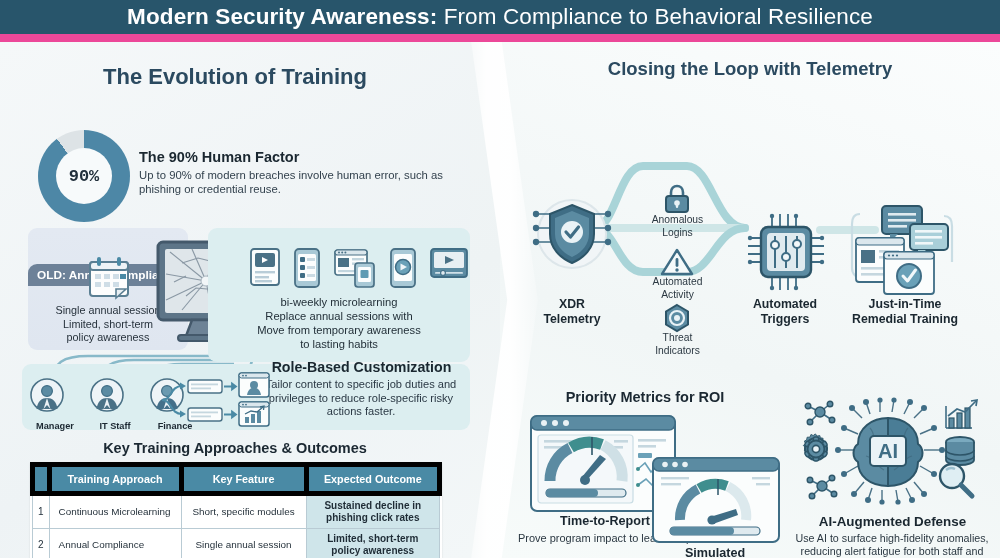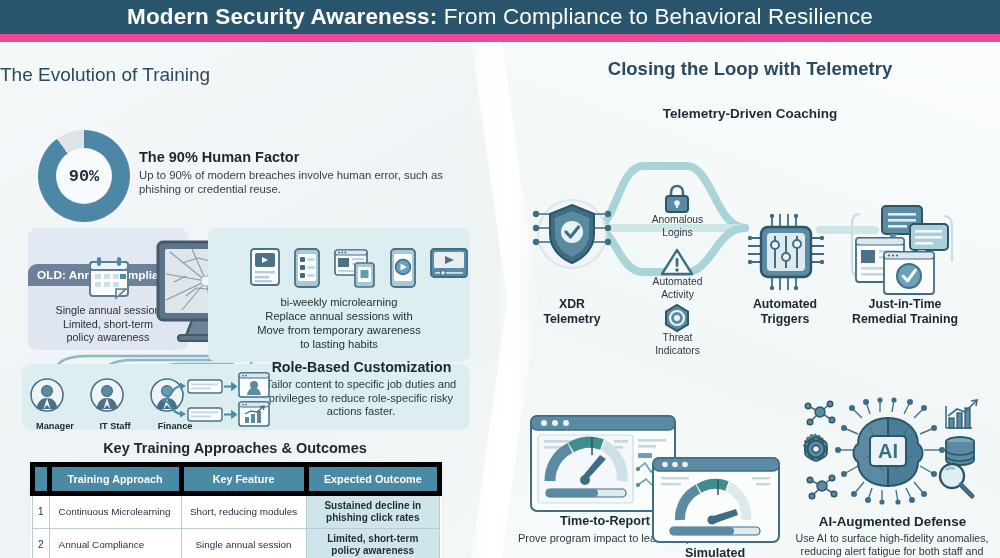--- a/index.html
+++ b/index.html
@@ -36,22 +36,22 @@
     background:linear-gradient(200deg,#fbfdfd 0%,#f1f6f6 60%,#f7fbfa 100%);
   }
   .divider {
     position:absolute; left:455px; top:0; width:90px; height:516px;
     background:linear-gradient(90deg,rgba(255,255,255,0) 0%,#ffffff 35%,#ffffff 62%,rgba(255,255,255,0) 100%);
     clip-path:polygon(18% 0%, 52% 0%, 92% 50%, 52% 100%, 18% 100%, 58% 50%);
     opacity:.95;
   }
 
   .sec-title {
-    position:absolute; font-size:19px; font-weight:normal; color:#2b4a60;
-    text-align:left; width:100%;
+    position:absolute; font-size:22px; font-weight:bold; color:#2b4a60;
+    text-align:center; width:100%;
   }
 
   
   .donut-wrap { position:absolute; left:38px; top:88px; width:92px; height:92px; }
   .donut {
     width:92px; height:92px; border-radius:50%;
     background:conic-gradient(from 0deg,#4d87a6 0deg 324deg,#dde3e6 324deg 360deg);
     display:flex; align-items:center; justify-content:center;font-family:Liberation Mono, monospace;
   }
   .donut-hole {
@@ -373,40 +373,39 @@
           <th class="h0"></th>
           <th>Training Approach</th>
           <th>Key Feature</th>
           <th>Expected Outcome</th>
         </tr>
       </thead>
       <tbody>
         <tr>
           <td class="num">1</td>
           <td class="c1">Continuous Microlearning</td>
-          <td class="c2">Short, reducing modules</td>
+          <td class="c2">Short, specific modules</td>
           <td class="c3">Sustained decline in phishing click rates</td>
         </tr>
         <tr>
           <td class="num">2</td>
           <td class="c1">Annual Compliance</td>
           <td class="c2">Single annual session</td>
           <td class="c3">Limited, short-term policy awareness</td>
         </tr>
         <tr>
           <td class="num">3</td>
           <td class="c1">Phishing Simulations</td>
           <td class="c2">Realistic attack mirrors</td>
           <td class="c3">Faster time-to-report and threat detection</td>
         </tr>
       </tbody>
     </table>
 
     <div class="tel-title" style="top:16px;">Closing the Loop with Telemetry</div>
-    <div class="tel-sub" style="top:64px;">Telemetry-Driven Coaching</div>
 
     <svg style="position:absolute;left:595px;top:100px;" width="230" height="140">
       <path d="M0 86 C20 86 24 24 48 24 L92 24 C116 24 122 86 150 86" fill="none" stroke="#a9d4d8" stroke-width="8" stroke-linecap="round"></path>
       <path d="M0 86 L150 86" fill="none" stroke="#cfe6e7" stroke-width="8" stroke-linecap="round"></path>
       <path d="M0 86 C20 86 24 130 48 130 L92 130 C116 130 122 86 150 86" fill="none" stroke="#a9d4d8" stroke-width="8" stroke-linecap="round"></path>
     </svg>
     <svg style="position:absolute;left:820px;top:180px;" width="60" height="20">
       <path d="M0 8 L55 8" stroke="#cfe6e7" stroke-width="8" stroke-linecap="round" fill="none"></path>
     </svg>
 
@@ -528,20 +527,21 @@
         <circle cx="45" cy="51.5" r="1.1" fill="#3f6d85"></circle>
         <circle cx="49" cy="51.5" r="1.1" fill="#3f6d85"></circle>
       <circle cx="61" cy="72" r="12" fill="#6aa1b8" stroke="#3f6d85" stroke-width="2"></circle>
       <path d="M55 72 L59.5 77 L67.5 66" fill="none" stroke="#f2f8fa" stroke-width="3" stroke-linecap="round" stroke-linejoin="round"></path>
     </svg>
     <div class="node-label" style="left:830px;top:255px;width:150px;">
       <div>Just-in-Time</div>
       <div>Remedial Training</div>
     </div>
 
+    <div class="metrics-title">Priority Metrics for ROI</div>
 
     <svg style="position:absolute;left:530px;top:373px;" width="146" height="100" viewBox="0 0 146 100">
       <rect x="1" y="1" width="144" height="95" rx="6" fill="#fbfdfd" stroke="#3f6d85" stroke-width="2"></rect>
       <rect x="1" y="1" width="144" height="14" rx="6" fill="#5b8ba2" stroke="#3f6d85" stroke-width="1.6"></rect>
       <circle cx="14" cy="8" r="3" fill="#eaf2f5"></circle>
         <circle cx="25" cy="8" r="3" fill="#eaf2f5"></circle>
         <circle cx="36" cy="8" r="3" fill="#eaf2f5"></circle>
       <rect x="8" y="20" width="95" height="68" rx="3" fill="#f4f8fa" stroke="#c9dde4" stroke-width="1.2"></rect>
       <g fill="#c5d7df">
           <rect x="14" y="25" width="30" height="2.6"></rect>

